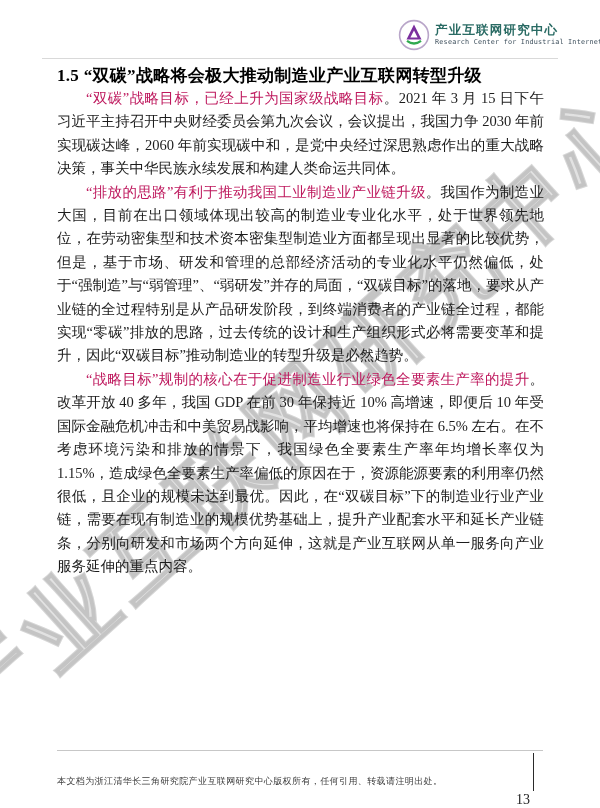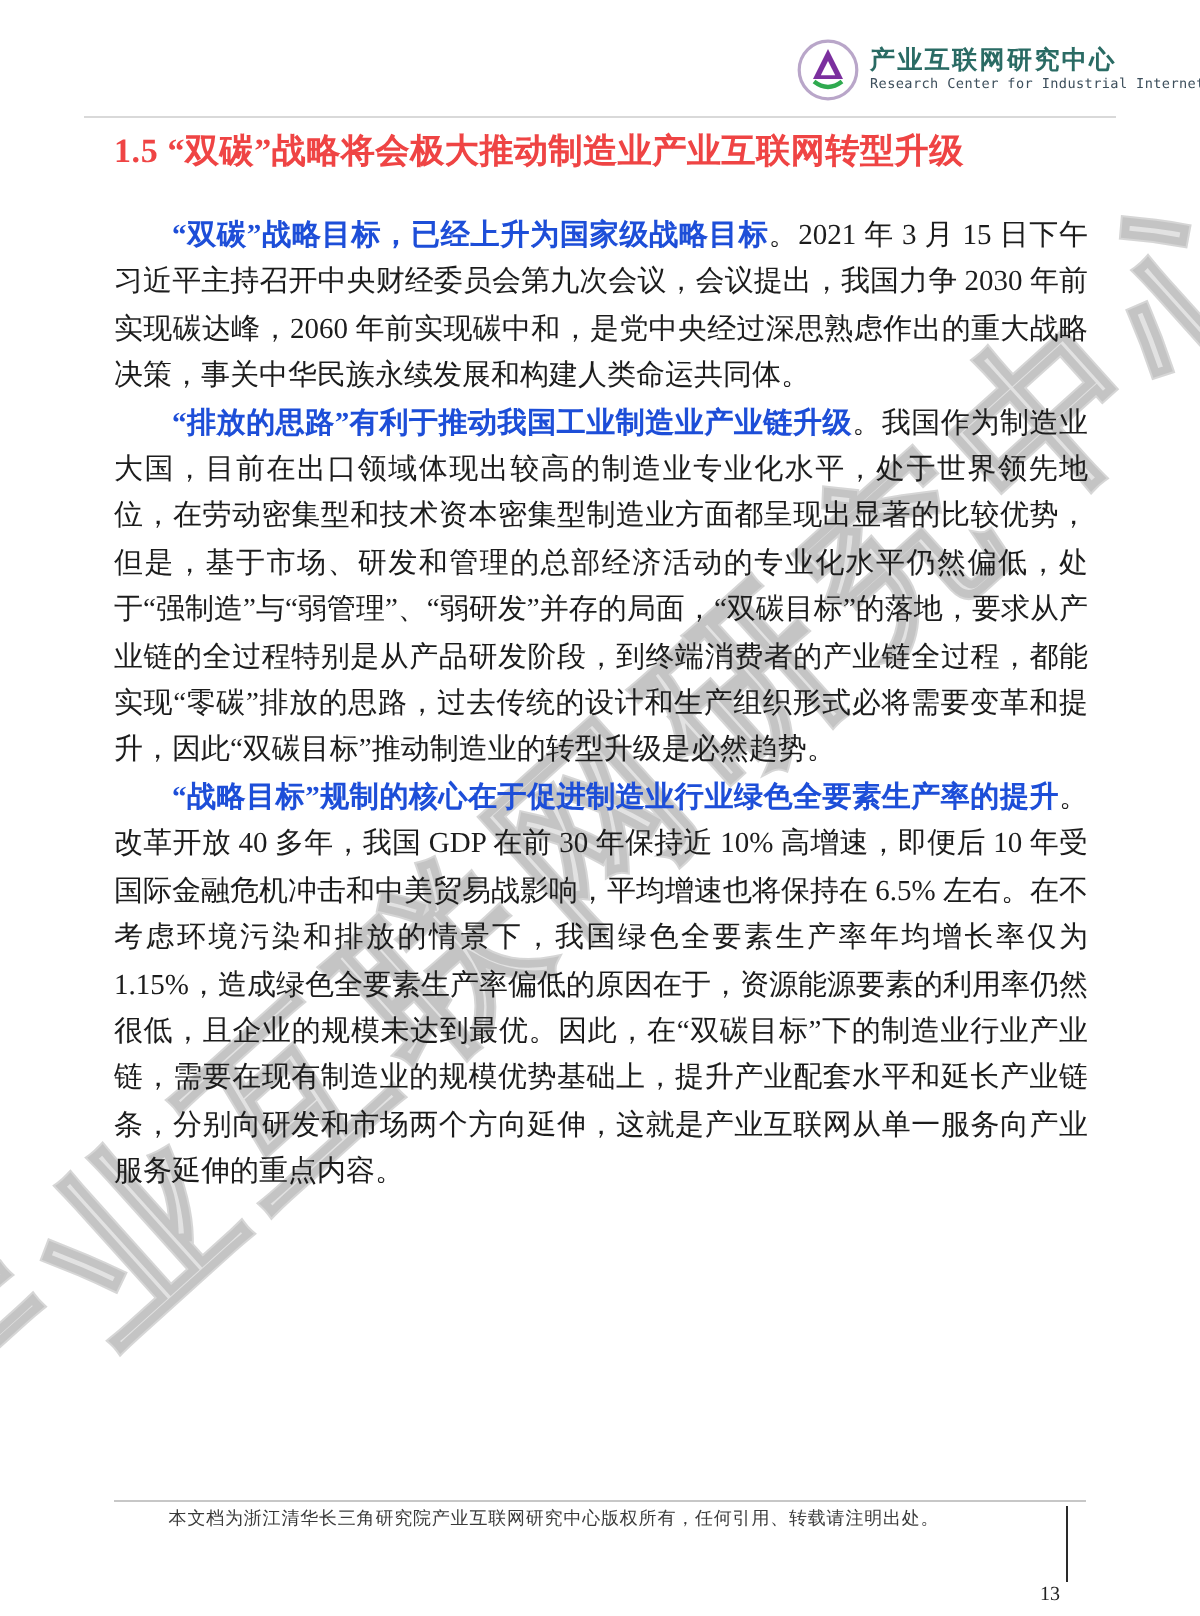--- a/index.html
+++ b/index.html
@@ -74,61 +74,60 @@
   .main {
     position: absolute;
     left: 57px;
     top: 64px;
     width: 487px;
     z-index: 2;
   }
   .doc-title {
     font-size: 17px;
     font-weight: bold;
-    color: #ef4444;
+    color: #000000;
     letter-spacing: 0.3px;
-    margin-bottom: 20px;
     white-space: nowrap;
   }
   .para {
     font-size: 14.5px;
     line-height: 23.4px;
     text-align: justify;
     text-indent: 2em;
     color: #1c1c1c;
   }
-  .para .lead { font-weight: bold; color: #1d4ed8; }
+  .para .lead { font-weight: normal; color: #be185d; }
 
   
   .footer-rule {
     position: absolute;
     left: 57px;
     right: 57px;
     top: 750px;
     height: 1px;
     background: #c7c7c7;
     z-index: 2;
   }
   .footer-text {
     position: absolute;
     left: 57px;
     width: 440px;
-    top: 753px;
+    top: 775px;
     font-size: 9px;
     letter-spacing: 0.4px;
-    text-align: center;
+    text-align: left;
     color: #3a3a3a;
     z-index: 2;
     font-family: Liberation Mono, monospace;
   }
   .page-num {
     position: absolute;
     right: 70px;
     top: 792px;
-    font-size: 10px;
+    font-size: 14px;
     color: #222;
     z-index: 2;
   }
   .page-num-bar {
     position: absolute;
     right: 66px;
     top: 753px;
     width: 1px;
     height: 38px;
     background: #2a2a2a;

